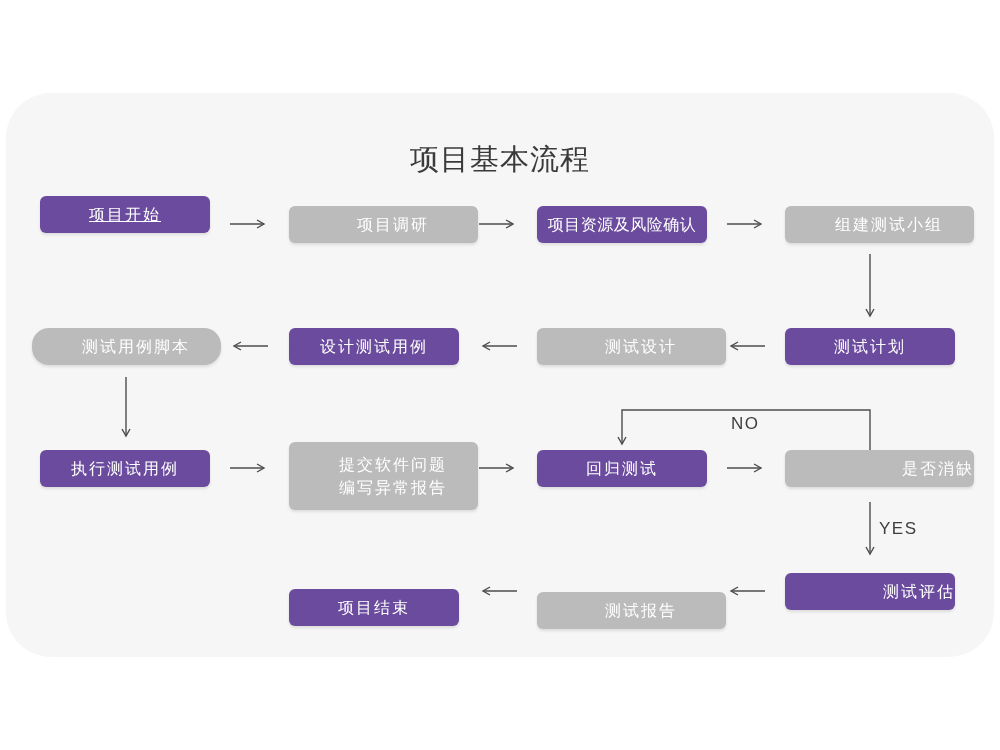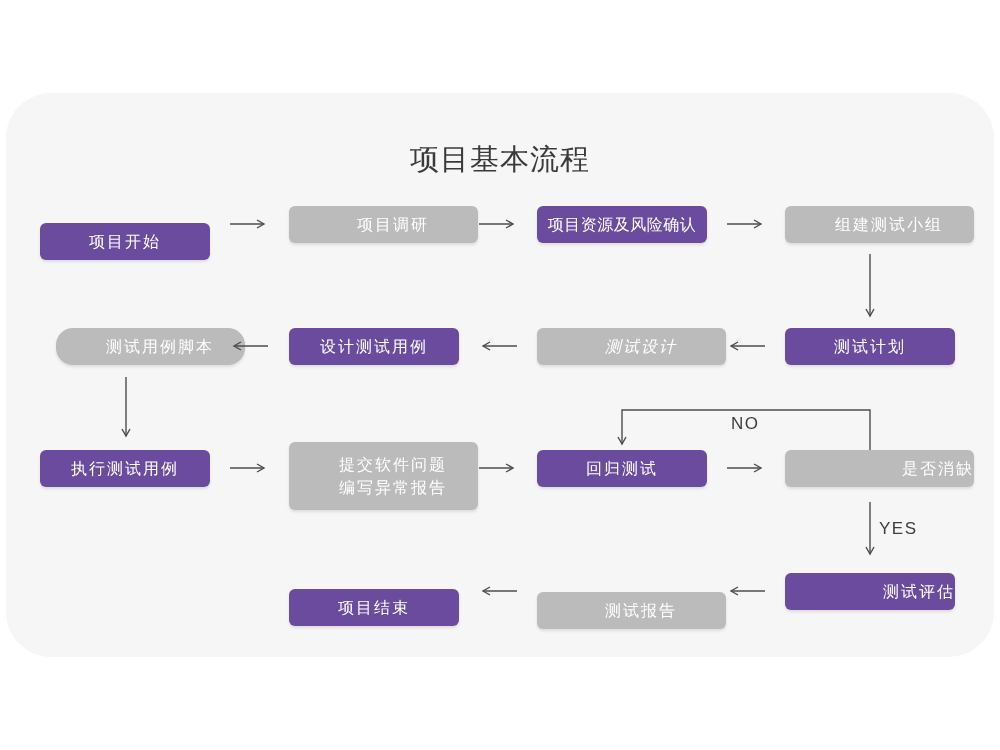--- a/index.html
+++ b/index.html
@@ -21,28 +21,28 @@
     position:absolute;width:170px;height:37px;
     display:flex;flex-direction:column;align-items:center;justify-content:center;
     border-radius:6px;color:#FFFFFF;font-size:16px;letter-spacing:2px;
     box-shadow:0 2px 3px rgba(0,0,0,0.10);
     line-height:23px;white-space:nowrap;
   }
   .purple{background:#6B4B9D;}
   .gray{background:#BBBBBB;padding-left:19px;}
   .tall{height:68px;}
   
-  .n0{left:40px;top:223px;}
+  .n0{left:40px;top:196px;text-decoration:underline;}
   .n1{left:289px;top:206px;}
   .n2{left:537px;top:206px;letter-spacing:0.5px;}
   .n3{left:785px;top:206px;}
   .n4{left:785px;top:328px;}
-  .n5{left:537px;top:328px;font-style:italic;}
+  .n5{left:537px;top:328px;}
   .n6{left:289px;top:328px;}
-  .n7{left:56px;top:328px;border-radius:17px;}
+  .n7{left:32px;top:328px;border-radius:17px;}
   .n8{left:40px;top:450px;}
   .n9{left:289px;top:442px;}
   .n10{left:537px;top:450px;}
   .n11{left:785px;top:450px;align-items:flex-end;}
   .n12{left:785px;top:573px;align-items:flex-end;}
   .n13{left:537px;top:592px;}
   .n14{left:289px;top:573px;margin-top:16px;}
   .arrows{position:absolute;left:0;top:0;pointer-events:none;}
   .edge-label{
     position:absolute;color:#3E3E3E;font-size:17px;letter-spacing:1.5px;

